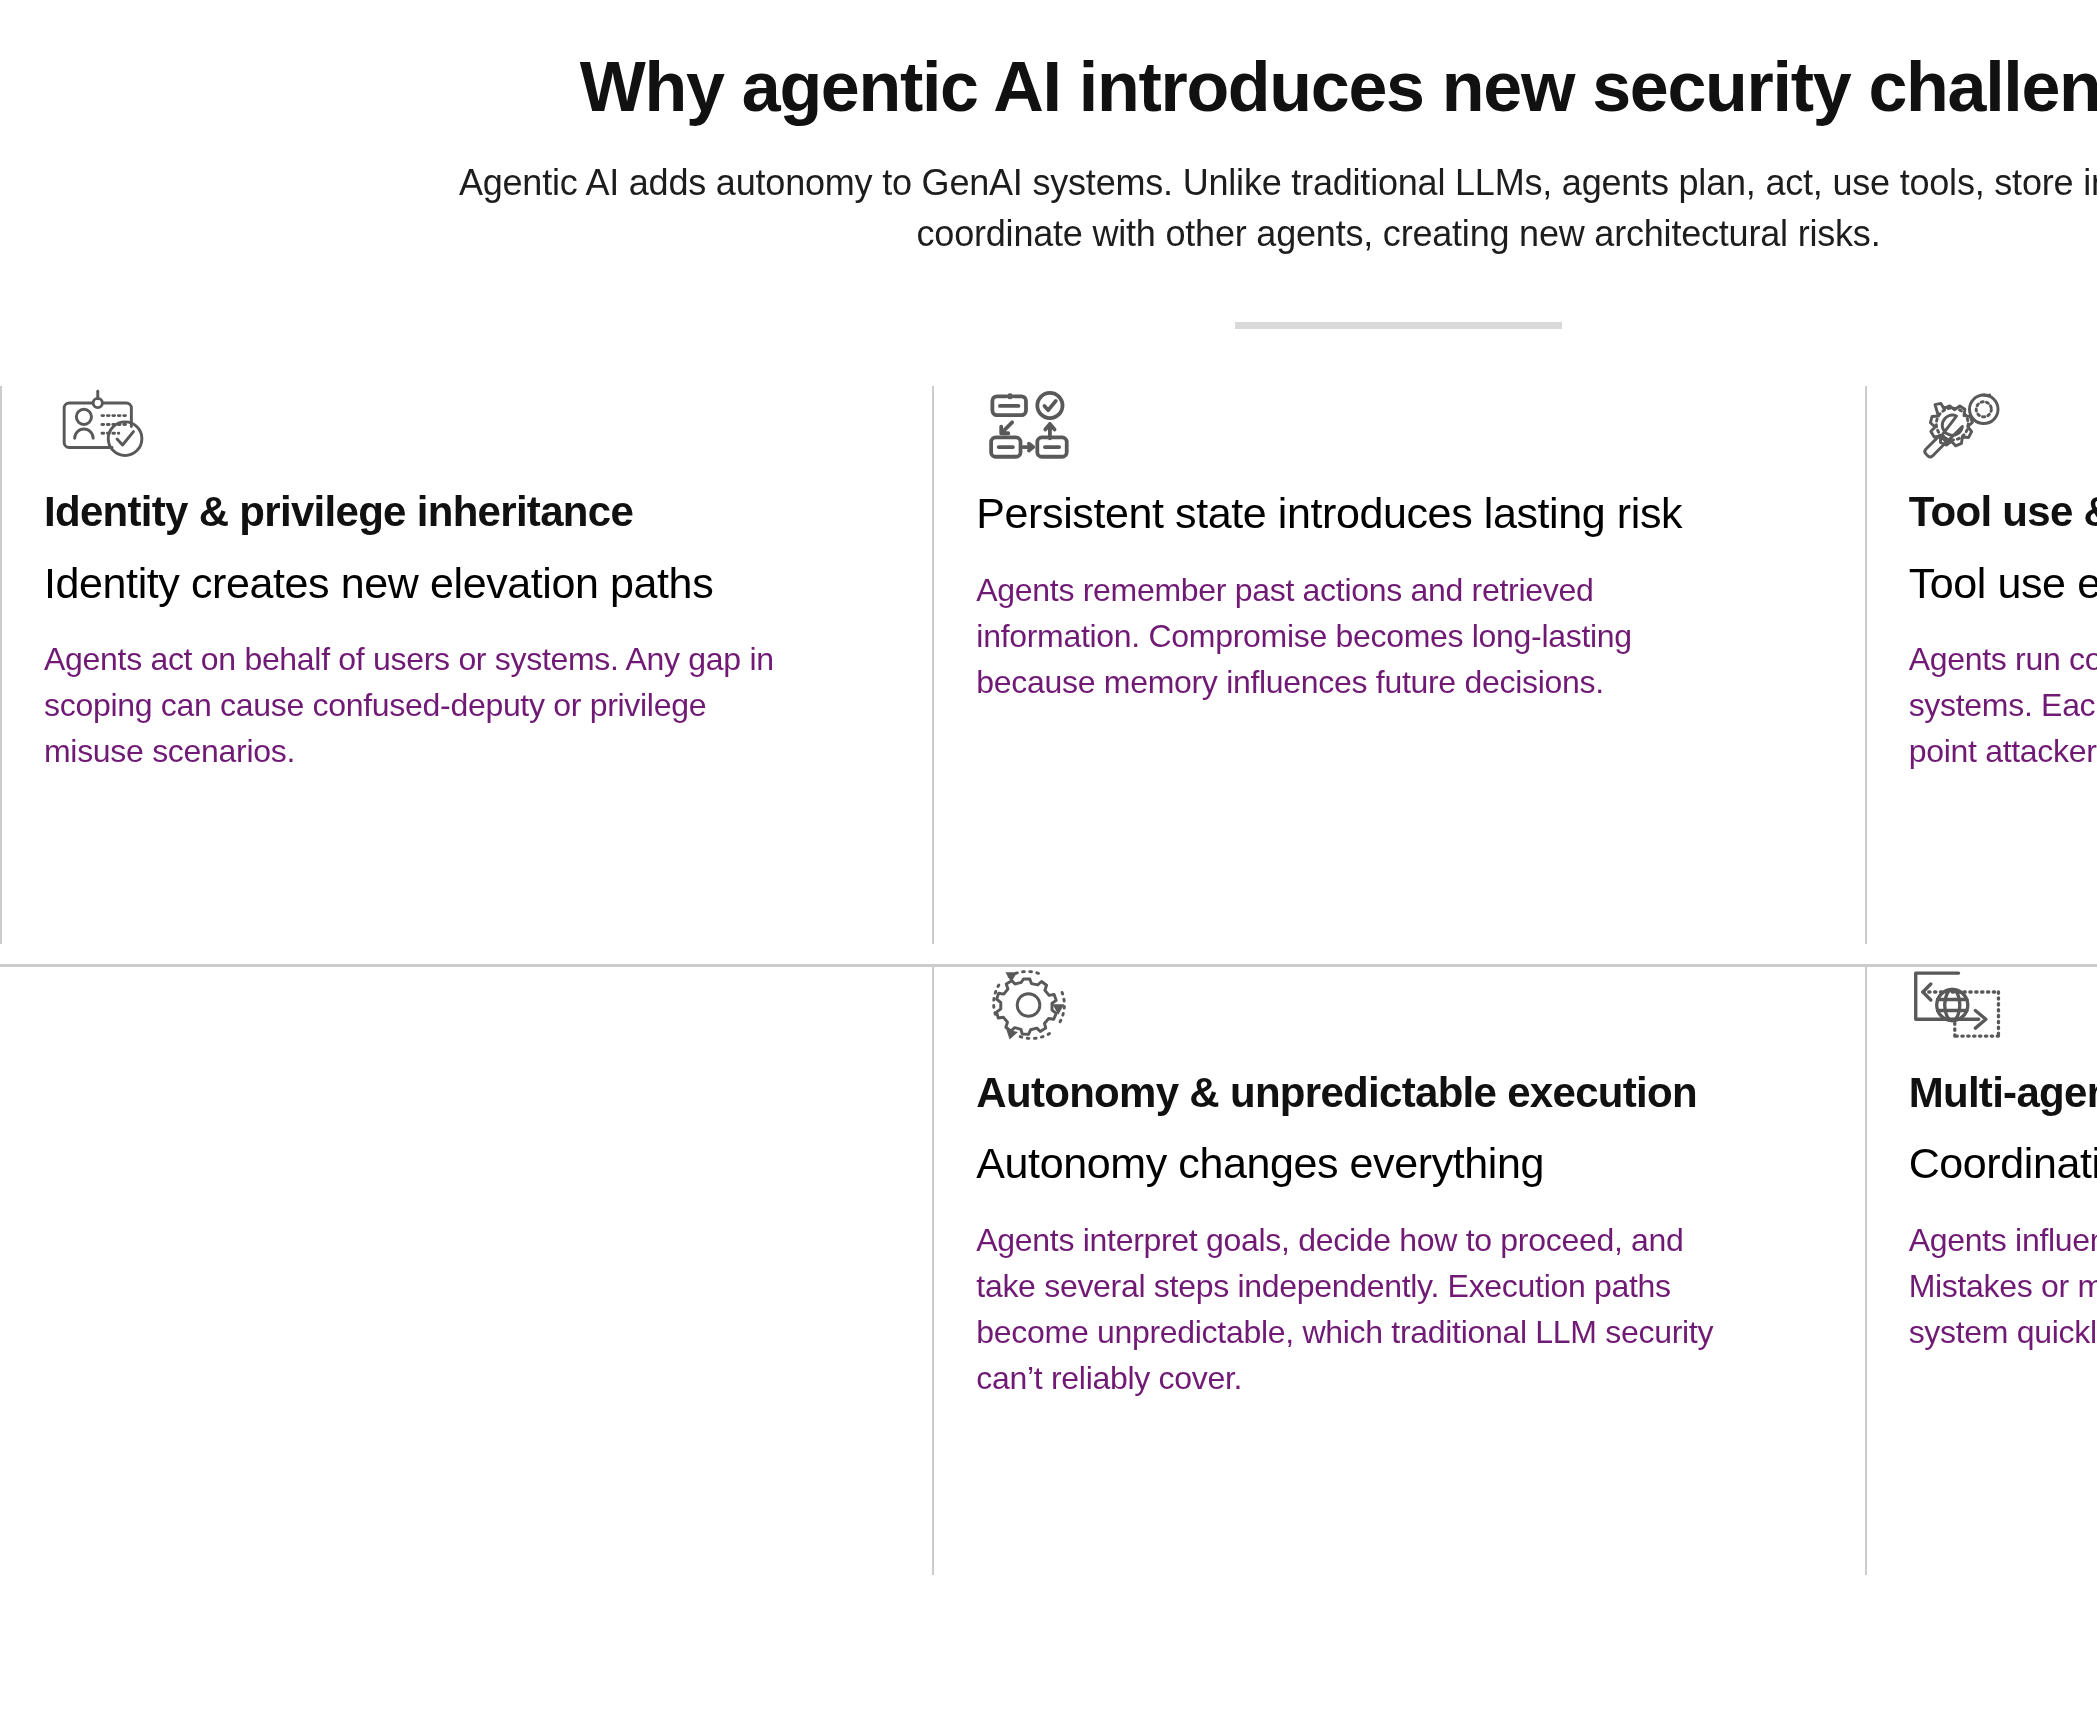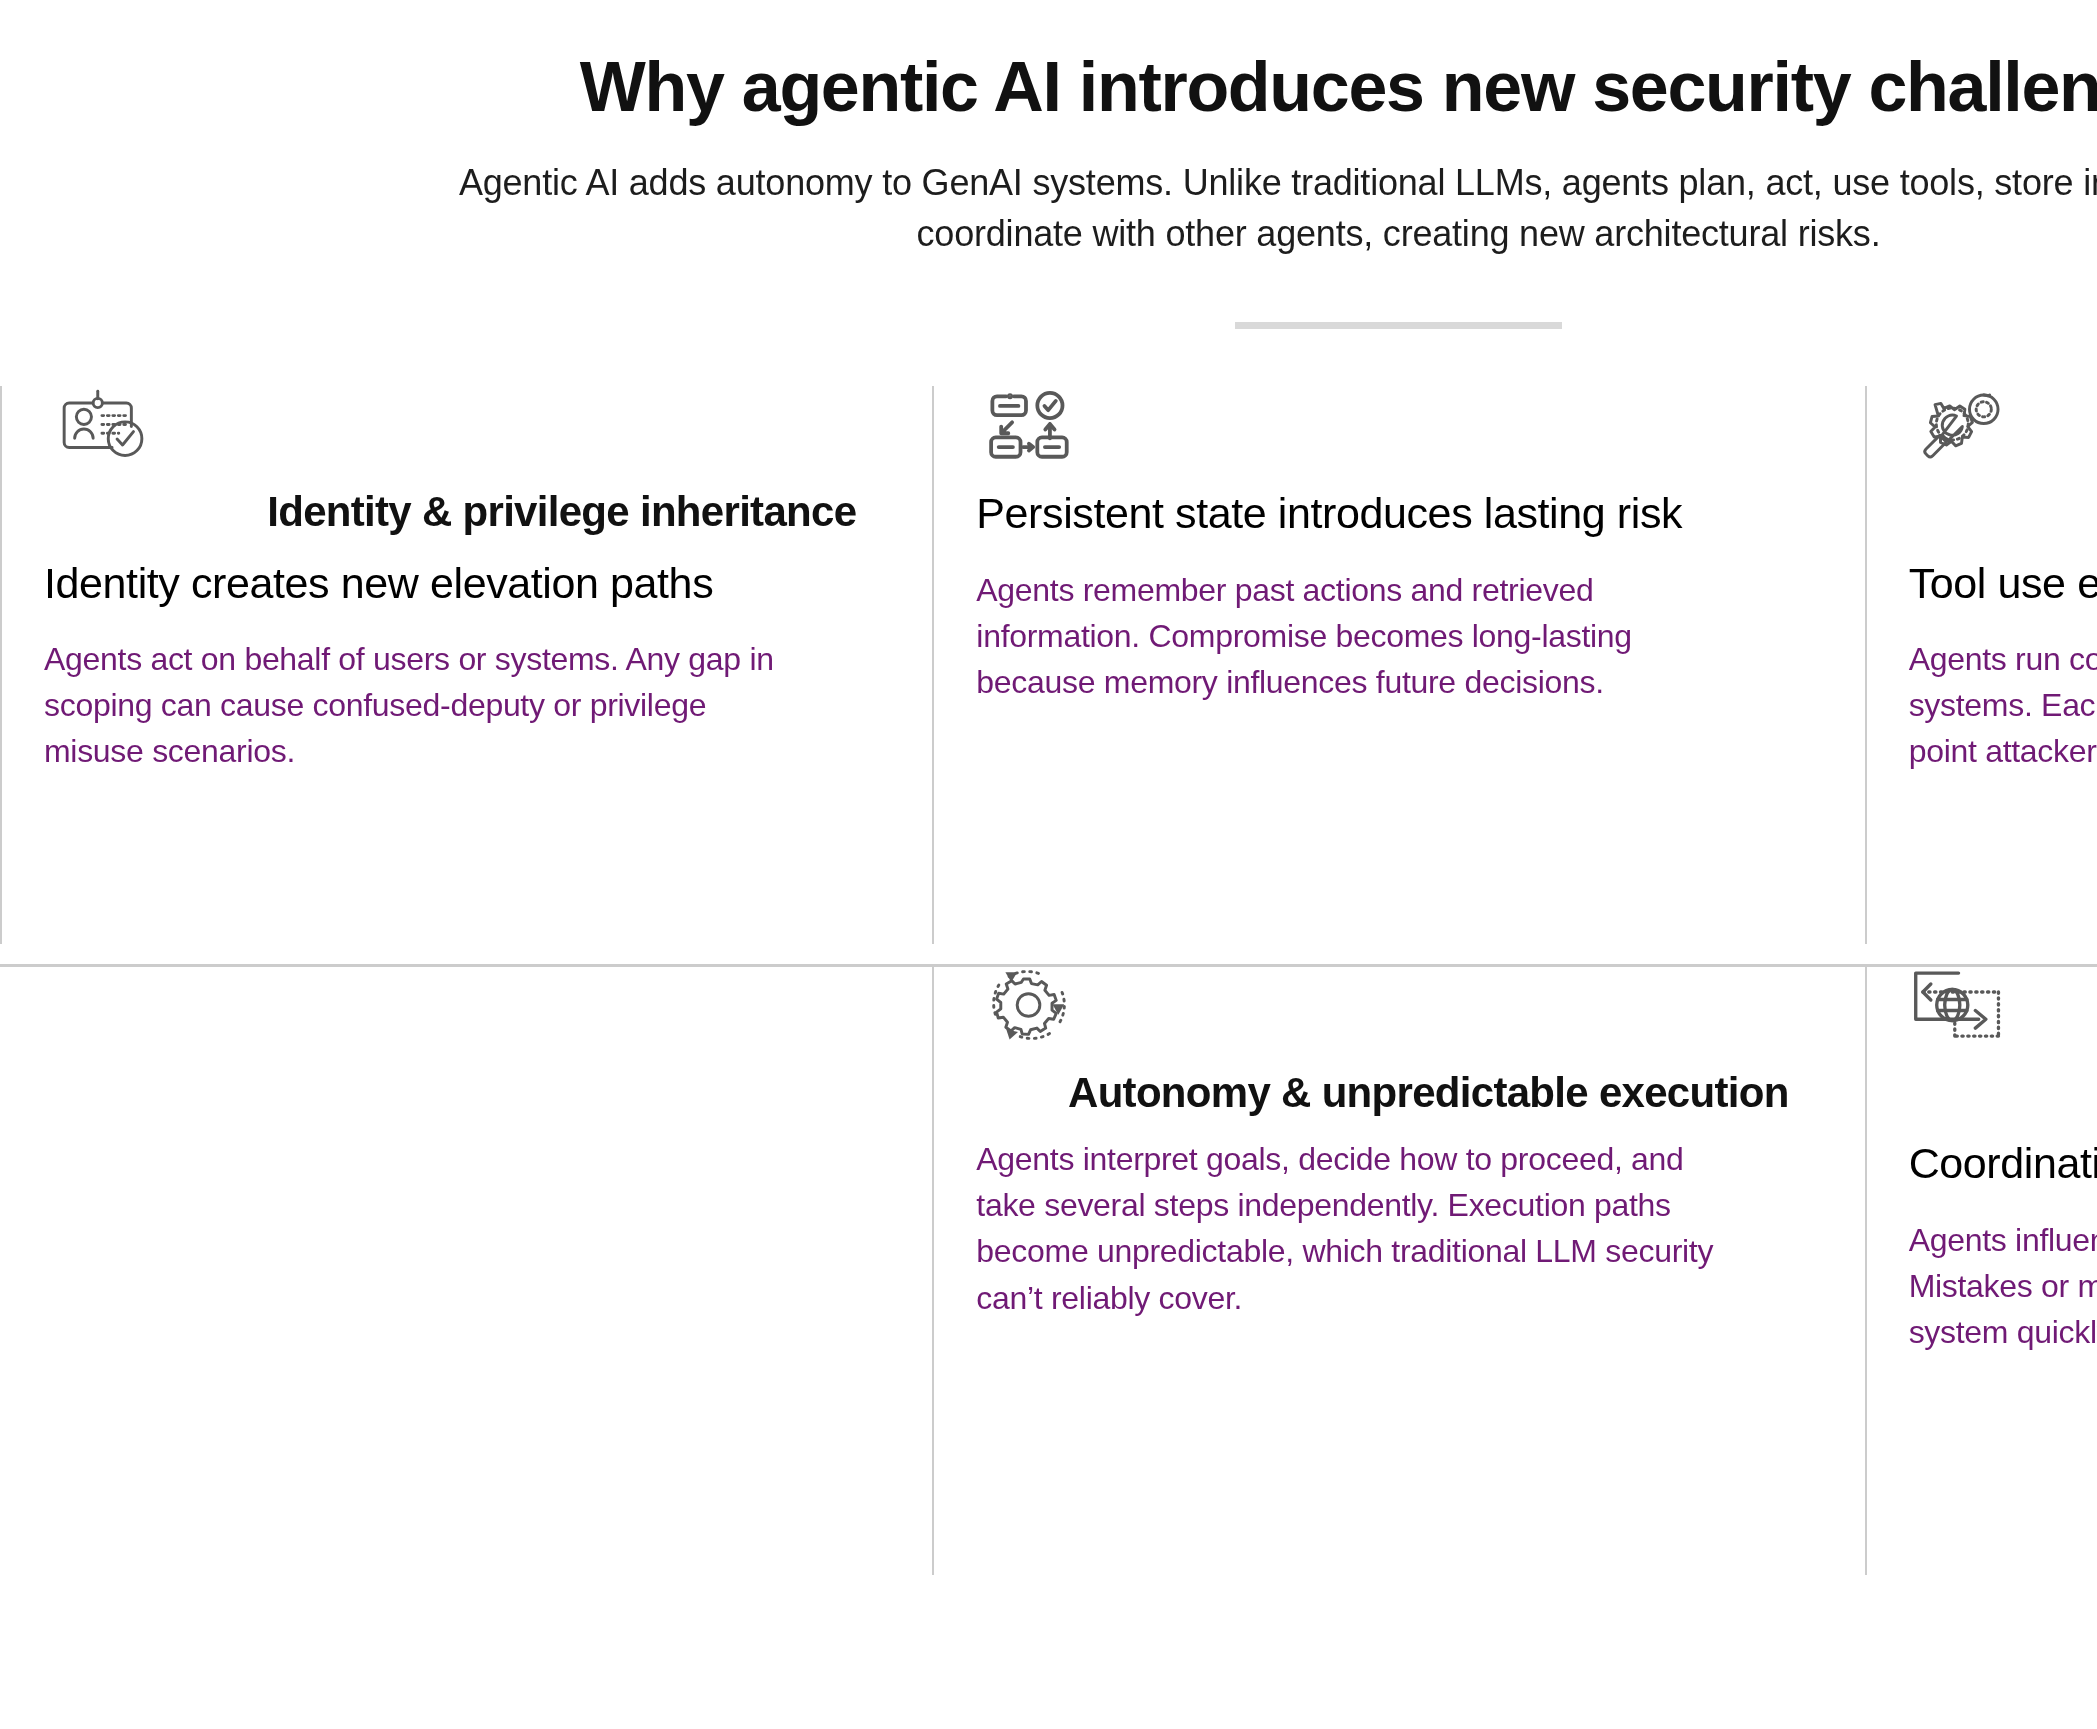--- a/index.html
+++ b/index.html
@@ -86,21 +86,20 @@
   }
   .card-icon svg { width: 100%; height: 100%; display: block; }
 
   .card-title {
     font-size: 42px;
     font-weight: 700;
     line-height: 1.22;
     color: #111111;
     letter-spacing: -0.7px;
     margin-bottom: 18.5px;
-    text-align: right;
   }
   .card-subtitle {
     font-size: 43px;
     font-weight: 400;
     line-height: 1.26;
     color: #000000;
     letter-spacing: -0.4px;
     margin-bottom: 26px;
   }
   .card-body {
@@ -201,20 +200,21 @@
           <path d="M46 112 a84 84 0 0 1 10 -72" stroke-dasharray="4 13"></path>
           <path d="M79 22 a84 84 0 0 1 78 -4" stroke-dasharray="4 13"></path>
           <path d="M205 60 a84 84 0 0 1 -5 70" stroke-dasharray="4 13"></path>
           <path d="M175 158 a84 84 0 0 1 -78 4" stroke-dasharray="4 13"></path>
           <path d="M70 12 l28 0 l-14 24 z" fill="#595959" stroke="none"></path>
           <path d="M210 88 l-14 25 l-14 -25 z" fill="#595959" stroke="none"></path>
           <path d="M72 148 l28 6 l-20 18 z" fill="#595959" stroke="none"></path>
         </svg>
       </div>
       <div class="card-title">Autonomy &amp; unpredictable execution</div>
+      <div class="card-subtitle">Autonomy changes everything</div>
       <div class="card-body">Agents interpret goals, decide how to proceed, and take several steps independently. Execution paths become unpredictable, which traditional LLM security can’t reliably cover.</div>
     </div>
 
     <div class="card card-bottom bordered">
       <div class="card-icon">
         <svg viewBox="0 0 250 180" fill="none" stroke="#595959" stroke-width="8" stroke-linecap="round" stroke-linejoin="round">
           <path d="M118 14 H16 V124 H166"></path>
           <path d="M52 40 L33 59 L52 78"></path>
           <path d="M33 59 H213" stroke-dasharray="3 11"></path>
           <path d="M213 59 V164" stroke-dasharray="3 11"></path>

